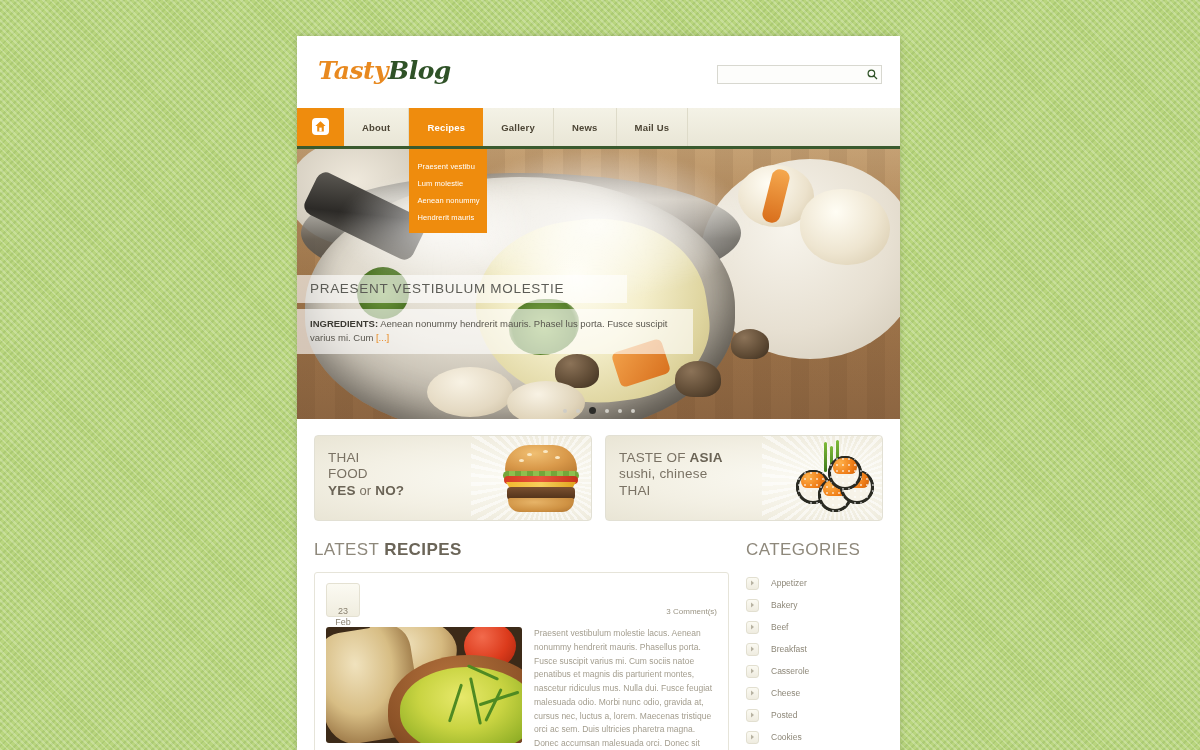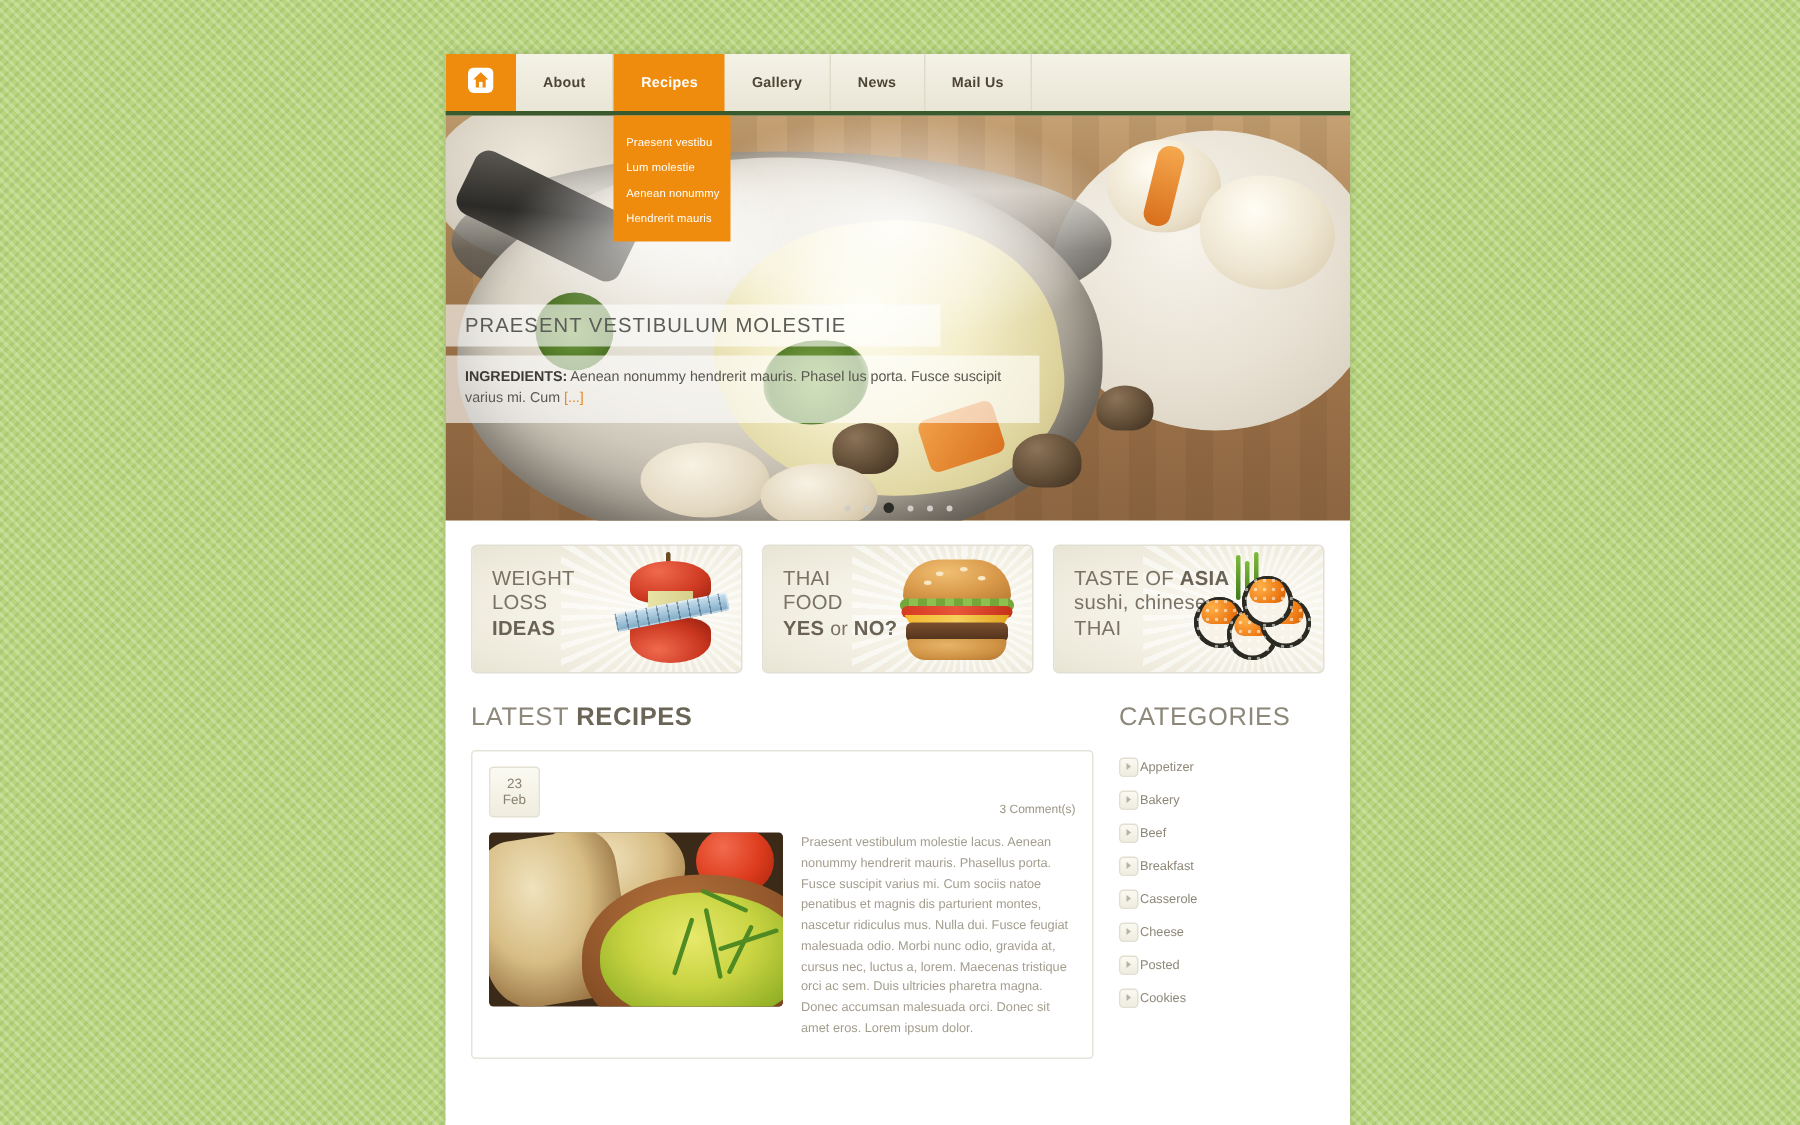--- a/index.html
+++ b/index.html
@@ -456,21 +456,21 @@
   }
   .date-badge {
     width: 34px; height: 34px;
     border: 1px solid #e4e1d2;
     border-radius: 3px;
     background: linear-gradient(#fbfaf2,#f0eddf);
     text-align: center;
     color: #8a8271;
     font-size: 9px;
     line-height: 1.25;
-    padding-top: 5px;
+    padding-top: 22px;
     flex-shrink: 0;
   }
   .post-title {
     font-size: 16px;
     color: #8a8475;
     font-weight: normal;
     letter-spacing: .2px;
     line-height: 1.05;
     cursor: pointer;
   }
@@ -538,21 +538,21 @@
     line-height: 1.62;
     color: #a39d8e;
     text-align: left;
   }
 
   
   .cat-list { margin-top: 4px; }
   .cat-item {
     display: flex;
     align-items: center;
-    gap: 1px;
+    gap: 12px;
     padding: 4.5px 0;
     cursor: pointer;
   }
   .cat-bullet {
     width: 13px; height: 13px;
     border: 1px solid #e2dfd0;
     border-radius: 3px;
     background: linear-gradient(#fbfaf2,#efece0);
     display: flex; align-items: center; justify-content: center;
     flex-shrink: 0;
@@ -561,20 +561,34 @@
   .cat-label {
     font-size: 8.5px;
     color: #8d8778;
   }
 </style>
 </head>
 <body>
 
 <div class="page">
 
+  <div class="header">
+    <div class="logo">
+      <span class="tasty">Tasty</span><span class="blog">Blog</span>
+    </div>
+    <div class="searchbox">
+      <input type="text" placeholder="" style="">
+      <span class="search-icon">
+        <svg width="11" height="11" viewBox="0 0 11 11">
+            <circle cx="4.4" cy="4.4" r="3.3" fill="none" stroke="#2f5227" stroke-width="1.2"></circle>
+            <line x1="6.9" y1="6.9" x2="10" y2="10" stroke="#2f5227" stroke-width="1.3"></line>
+          </svg>
+      </span>
+    </div>
+  </div>
 
   <div class="nav">
     <div class="nav-item home">
       <span class="home-icon">
         <svg width="17" height="17" viewBox="0 0 17 17">
           <rect x="0" y="0" width="17" height="17" rx="4" fill="#ffffff"></rect>
           <path d="M8.5 3.2 L13.6 8 L11.8 8 L11.8 13.4 L5.2 13.4 L5.2 8 L3.4 8 Z" fill="#ef8c0d"></path>
           <rect x="7.3" y="9.6" width="2.4" height="3.8" fill="#ffffff"></rect>
         </svg>
       </span>
@@ -641,35 +655,20 @@
       <span class="dot"></span>
       <span class="dot active"></span>
       <span class="dot"></span>
       <span class="dot"></span>
       <span class="dot"></span>
     </div>
   </div>
 
   <div class="promos">
 
-    <div class="promo">
-      <div class="rays"></div>
-      <div class="promo-text">
-        <div>WEIGHT</div>
-        <div>LOSS</div>
-        <div><b>IDEAS</b></div>
-      </div>
-      <div class="art apple-core">
-        <div class="apple-stem"></div>
-        <div class="apple-top"></div>
-        <div class="apple-mid"></div>
-        <div class="apple-bot"></div>
-        <div class="tape"></div>
-      </div>
-    </div>
 
     <div class="promo">
       <div class="rays"></div>
       <div class="promo-text">
         <div>THAI</div>
         <div>FOOD</div>
         <div><b>YES</b><span class="sm"> or </span><b>NO?</b></div>
       </div>
       <div class="art burger">
         <div class="b-top"></div>

